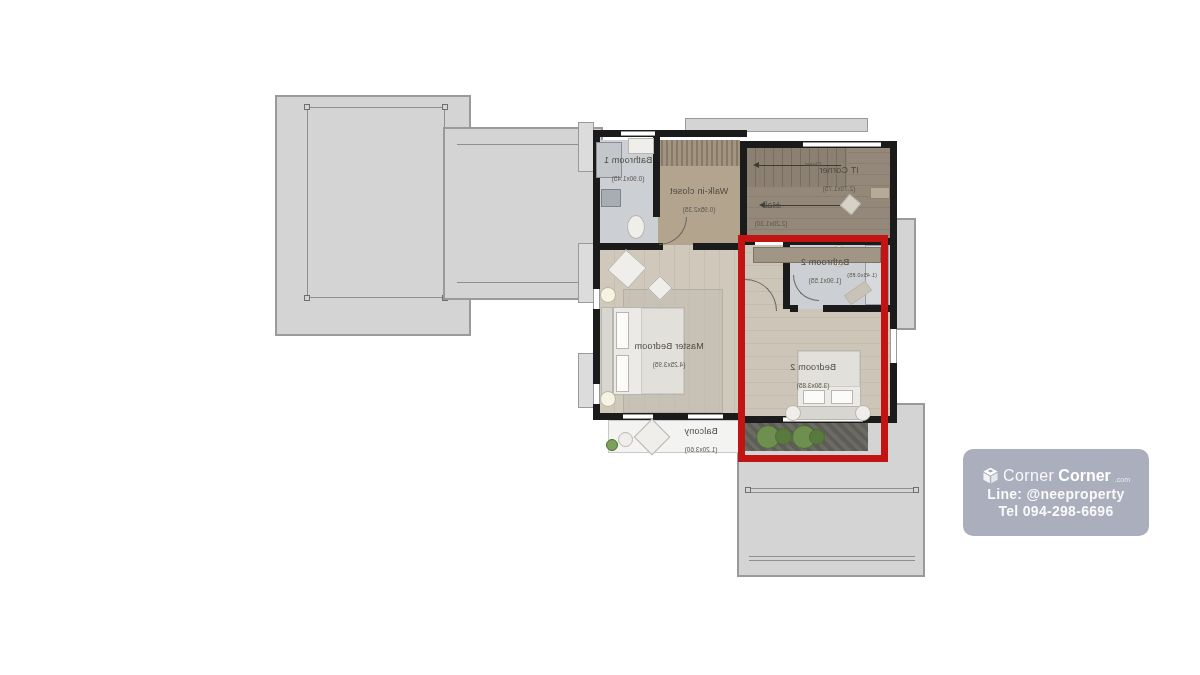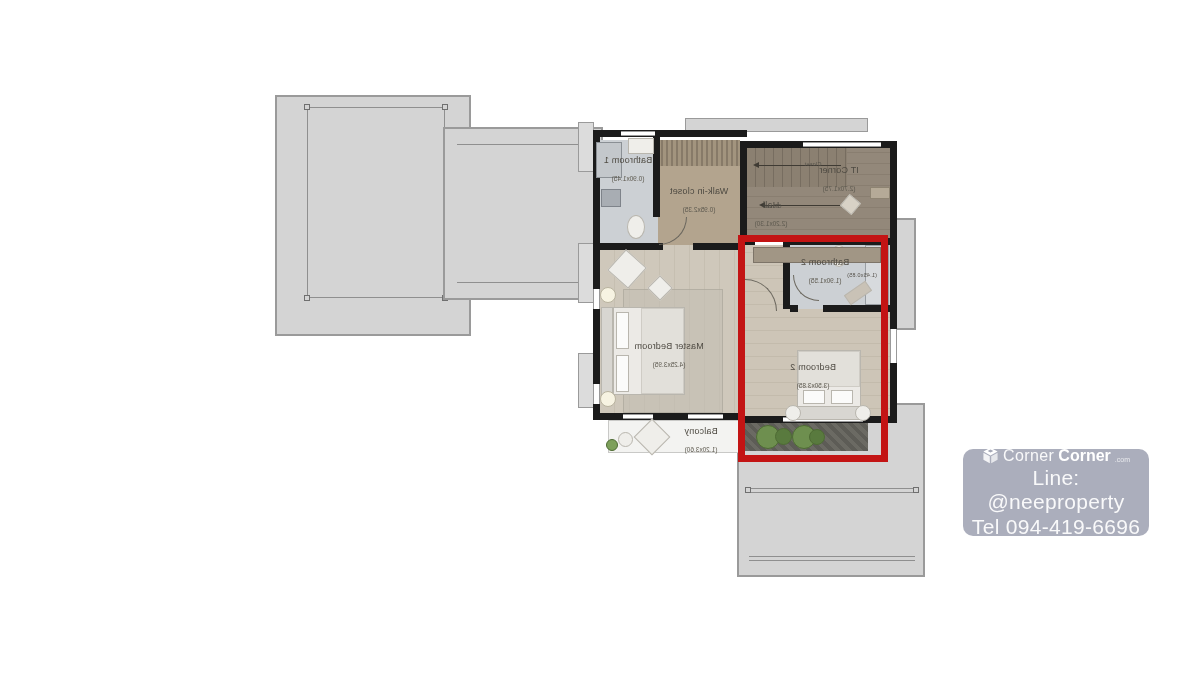--- a/index.html
+++ b/index.html
@@ -51,21 +51,21 @@
   #watermark {
     position:absolute; left:963px; top:449px; width:186px; height:87px;
     background:rgba(165,168,183,0.93); border-radius:10px;
     display:flex; flex-direction:column; align-items:center; justify-content:center;
     color:#ffffff; gap:1px;
   }
   .brandrow { display:flex; align-items:center; gap:4px; }
   .brand-light { font-size:16px; font-weight:400; letter-spacing:.4px; color:rgba(255,255,255,.92); }
   .brand-bold  { font-size:16px; font-weight:700; color:#ffffff; }
   .brand-tld   { font-size:7px; color:rgba(255,255,255,.75); align-self:flex-end; padding-bottom:2px; }
-  .wmline { font-size:21px; font-weight:400; color:rgba(255,255,255,.92); letter-spacing:.3px;text-align:center; }
+  .wmline { font-size:14px; font-weight:700; color:rgba(255,255,255,.92); letter-spacing:.3px;text-align:center; }
 </style>
 </head>
 <body>
 
 <div id="stage">
 
   <div class="ghost" style="left:275px; top:95px; width:196px; height:241px;">
     <div class="ghost-inner" style="left:30px; top:10px; right:24px; bottom:36px;"></div>
     <div class="peg" style="left:27px; top:7px;"></div>
     <div class="peg" style="right:21px; top:7px;"></div>
@@ -233,16 +233,16 @@
           <polygon points="2,8 11,13 11,23 2,18" fill="#ffffff" opacity="0.85"></polygon>
           <polygon points="22,8 13,13 13,23 22,18" fill="#ffffff" opacity="0.7"></polygon>
           <polygon points="12,3.4 16,5.6 12,7.8 8,5.6" fill="#a5a8b7"></polygon>
         </svg>
       </span>
       <span class="brand-light">Corner</span>
         <span class="brand-bold">Corner</span>
         <span class="brand-tld">.com</span>
     </div>
     <div class="wmline">Line: @neeproperty</div>
-    <div class="wmline">Tel 094-419-6696</div>
+    <div class="wmline">Tel 094-298-6696</div>
   </div>
 
 </div>
 
 </body></html>

